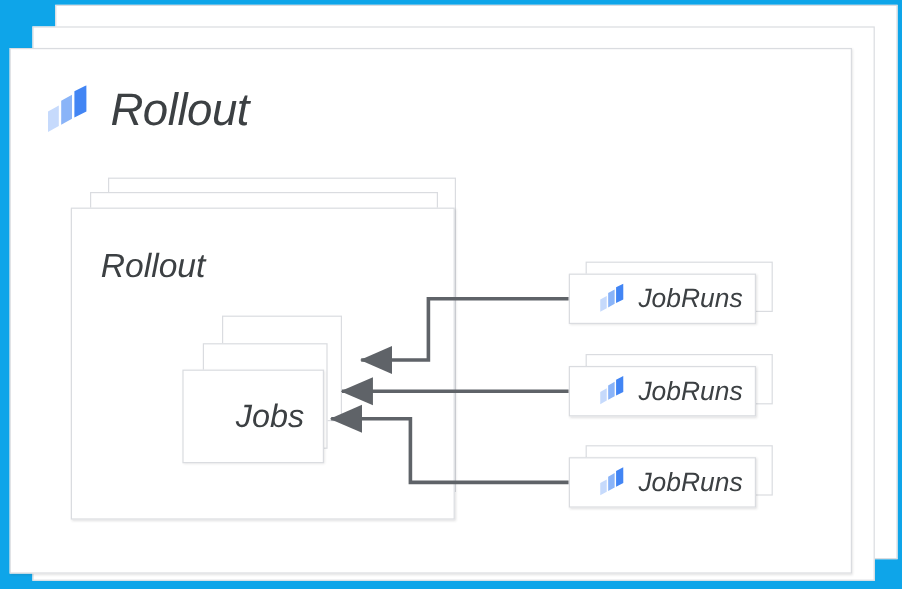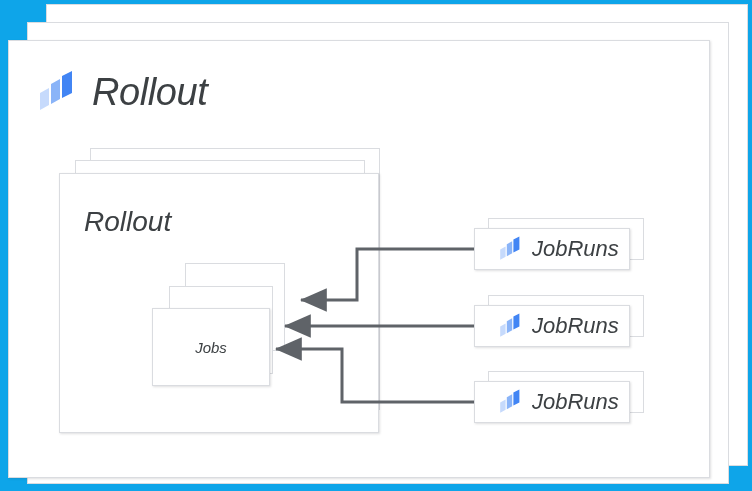--- a/index.html
+++ b/index.html
@@ -71,28 +71,28 @@
     white-space: nowrap;
   }
 
   
   #jobs-stack-back2 { left: 185px; top: 263px; width: 100px; height: 88px; }
   #jobs-stack-back1 { left: 169px; top: 286px; width: 104px; height: 88px; }
   #jobs-card        { left: 152px; top: 308px; width: 118px; height: 78px; }
 
   #jobs-title {
     position: absolute;
-    left: 152px;
+    left: 166px;
     top: 308px;
     width: 118px;
     height: 78px;
     display: flex;
     align-items: center;
     justify-content: center;
-    font-size: 15px;
+    font-size: 27px;
     color: #3c4043;
   }
 
   
   .jobruns-group { position: absolute; }
   .jobruns-back {
     position: absolute;
     left: 14px;
     top: -10px;
     width: 156px;

